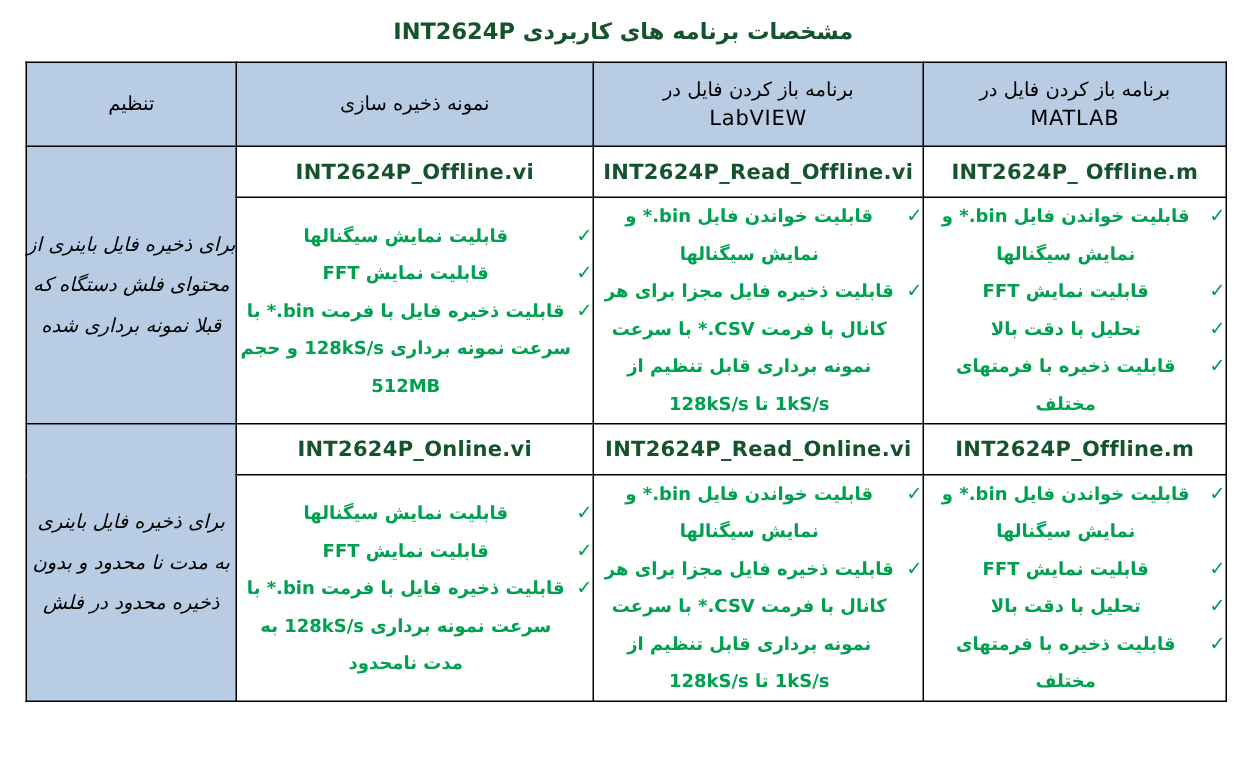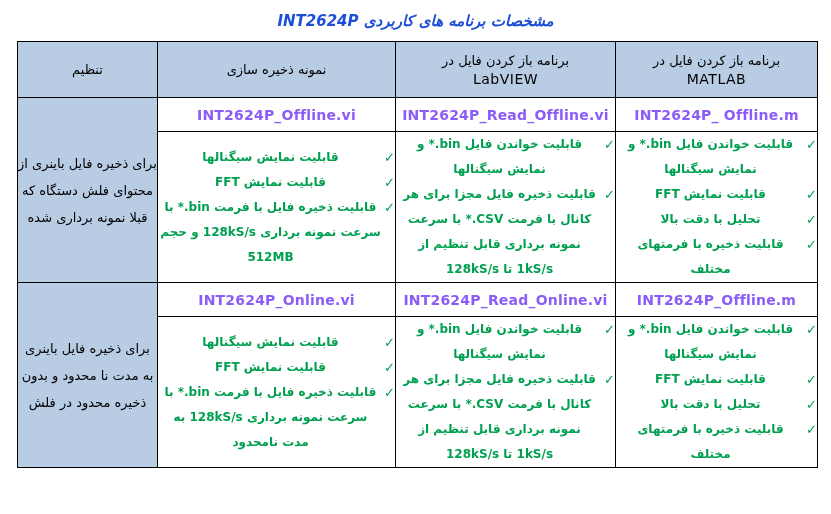--- a/index.html
+++ b/index.html
@@ -12,28 +12,27 @@
     width: 831px;
     height: 514px;
     font-family: "DejaVu Sans", "Liberation Sans", sans-serif;
     color: #000000;
     overflow: hidden;
   }
 
   .page-title {
     text-align: center;
     font-size: 15px;
-    color: #1d4ed8;
+    color: #14532d;
     margin: 0;
     padding: 8px 0 0 0;
     height: 26px;
     line-height: 26px;
     direction: rtl;
     white-space: nowrap;
-    font-style: italic;
   }
 
   .table-wrap {
     position: absolute;
     left: 18px;
     top: 41px;
     width: 800px;
   }
 
   table.spec-table {
@@ -76,27 +75,28 @@
   }
 
   .ops-cell {
     background: #b8cce4;
     text-align: center;
     font-size: 13px;
     line-height: 27px;
     color: #000000;
     direction: rtl;
     padding: 4px 8px;
+    font-style: italic;
   }
 
   .fname {
     text-align: center;
     font-size: 14px;
     font-weight: bold;
-    color: #8b5cf6;
+    color: #14532d;
     direction: ltr;
     height: 33px;
     background: #ffffff;
     letter-spacing: 0.2px;
   }
 
   .content-cell {
     background: #ffffff;
     padding: 6px 6px 8px 6px;
     vertical-align: top;

